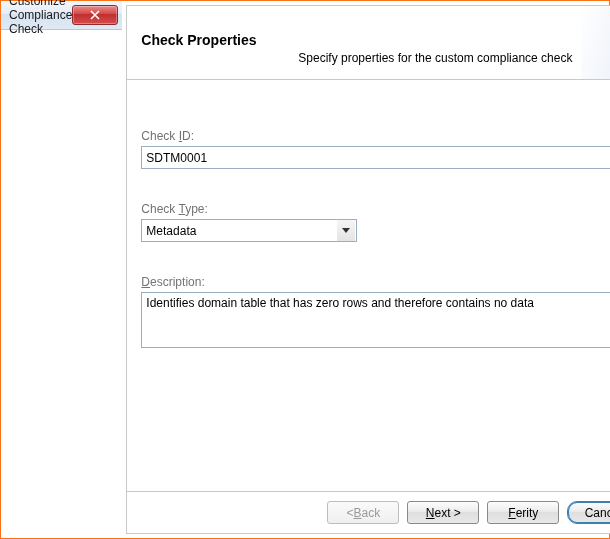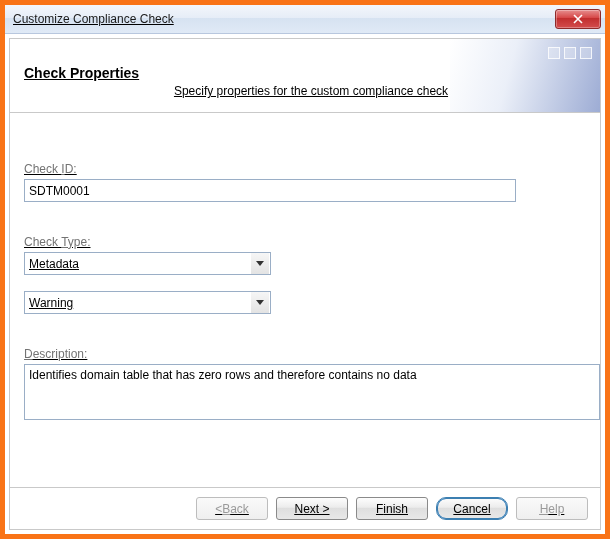--- a/index.html
+++ b/index.html
@@ -1,17 +1,17 @@
 <!DOCTYPE html>
 <html><head>
 <meta charset="utf-8">
 <style>
   * { box-sizing: border-box; }
   html, body { margin: 0; padding: 0; font-family: "Segoe UI", Tahoma, sans-serif; font-size: 12px; background: #fff; }
-  .window { width: 610px; height: 539px; border: 5px solid #f97316; background: #fff; display: flex; flex-direction: column; text-decoration: underline; }
+  .window { width: 610px; height: 539px; border: 1px solid #f97316; background: #fff; display: flex; flex-direction: row; }
 
   .titlebar {
     height: 29px;
     background: linear-gradient(to bottom, #f3f6fb 0%, #e6edf7 45%, #d6e2f1 46%, #e0eaf6 100%);
     border-bottom: 1px solid #b8c7de;
     display: flex; align-items: center; padding: 0 4px 0 8px;
     color: #1a1a1a;
   }
   .titlebar .title { flex: 1; font-size: 12px; }
   .titlebar .close-btn {
@@ -48,21 +48,21 @@
   .textbox {
     width: 400px; height: 23px; border: 1px solid #9aaec6; padding: 2px 4px;
     font-family: inherit; font-size: 12px; background: #fff;
   }
   .textbox.wide { width: 492px; }
   .textarea {
     width: 576px; height: 56px; border: 1px solid #9aaec6; padding: 3px 4px;
     font-family: inherit; font-size: 12px; resize: none; background: #fff;
   }
   .combo {
-    width: 247px; height: 23px; border: 1px solid #9aaec6; background: #fff;
+    width: 216px; height: 23px; border: 1px solid #9aaec6; background: #fff;
     display: flex; align-items: center; position: relative;
   }
   .combo .combo-text { flex: 1; padding: 0 4px; font-size: 12px; }
   .combo .combo-btn {
     width: 18px; height: 21px; margin: 1px;
     background: linear-gradient(to bottom, #f6f6f6, #e3e3e3);
     display: flex; align-items: center; justify-content: center;
   }
   .combo.flat { background: linear-gradient(to bottom, #f6f6f6, #e9e9e9); }
   .combo .combo-btn svg { width: 8px; height: 6px; }
@@ -125,28 +125,20 @@
           <span class="combo-text">Metadata</span>
           <span class="combo-btn">
             <svg viewBox="0 0 8 6">
                 <path d="M0 0 L8 0 L4 5 Z" fill="#333"></path>
               </svg>
           </span>
         </div>
       </div>
 
       <div class="field">
-        <div class="combo">
-          <span class="combo-text">Warning</span>
-          <span class="combo-btn">
-            <svg viewBox="0 0 8 6">
-                <path d="M0 0 L8 0 L4 5 Z" fill="#333"></path>
-              </svg>
-          </span>
-        </div>
       </div>
 
       <div class="field">
         <label><span></span><span class="mn">D</span><span>escription:</span></label>
         <textarea class="textarea" style="">Identifies domain table that has zero rows and therefore contains no data</textarea>
       </div>
 
 
     </div>
 
@@ -157,21 +149,21 @@
           <span>ack</span>
         </button>
       <button class="btn">
           <span></span>
           <span class="mn">N</span>
           <span>ext &gt;</span>
         </button>
       <button class="btn">
           <span></span>
           <span class="mn">F</span>
-          <span>inish</span>
+          <span>erity</span>
         </button>
       <button class="btn focus">
           <span>Cancel</span>
           <span class="mn"></span>
           <span></span>
         </button>
       <button class="btn disabled">
           <span></span>
           <span class="mn">H</span>
           <span>elp</span>

